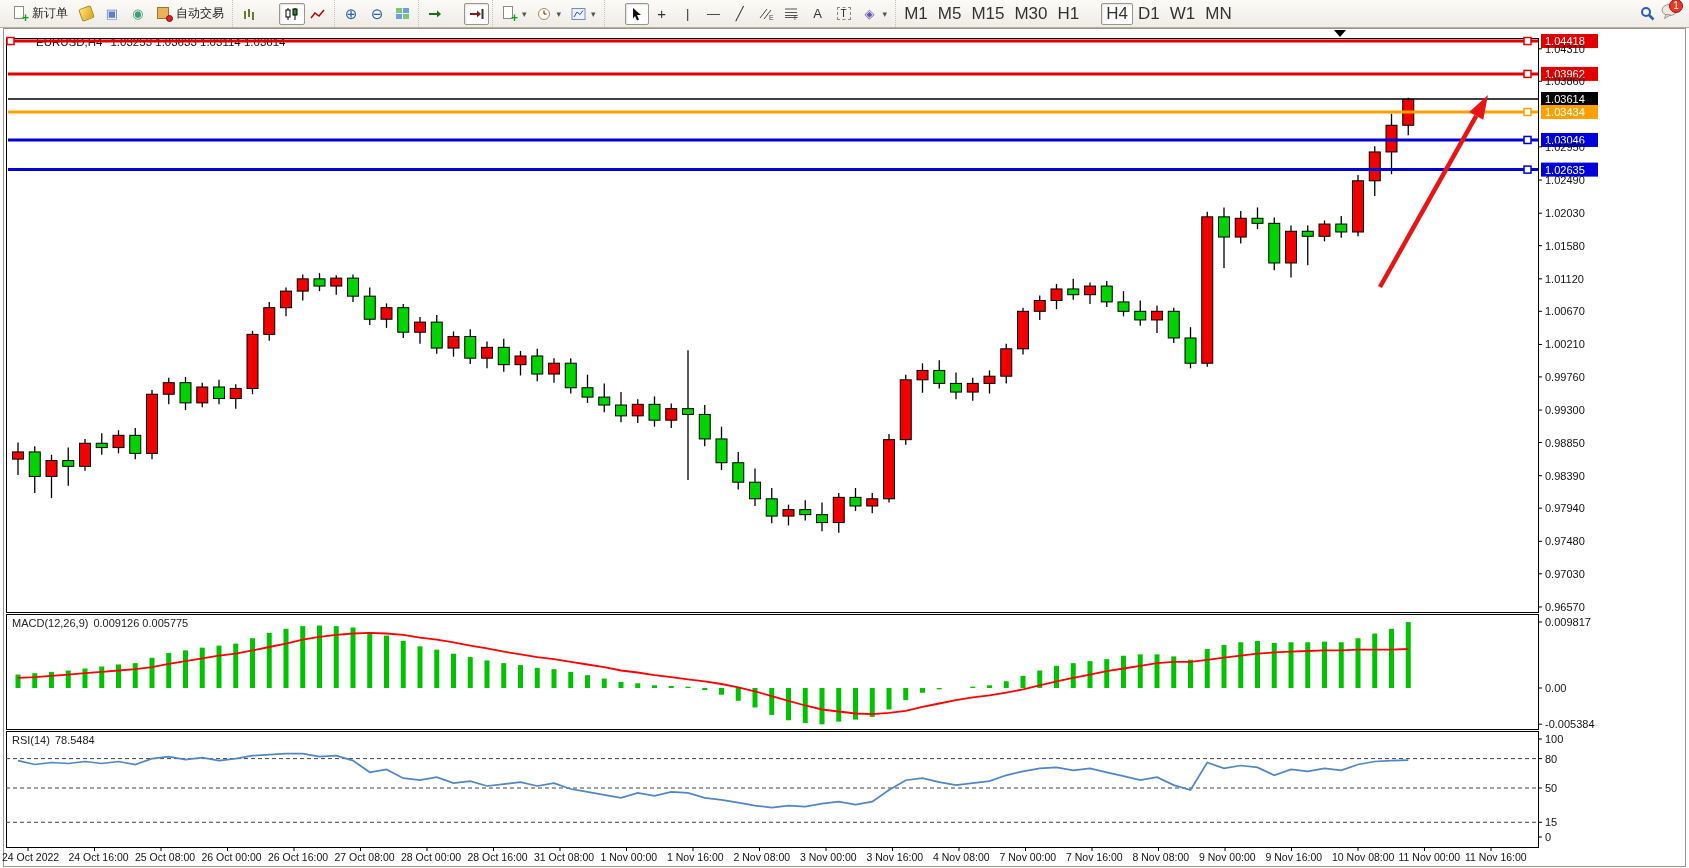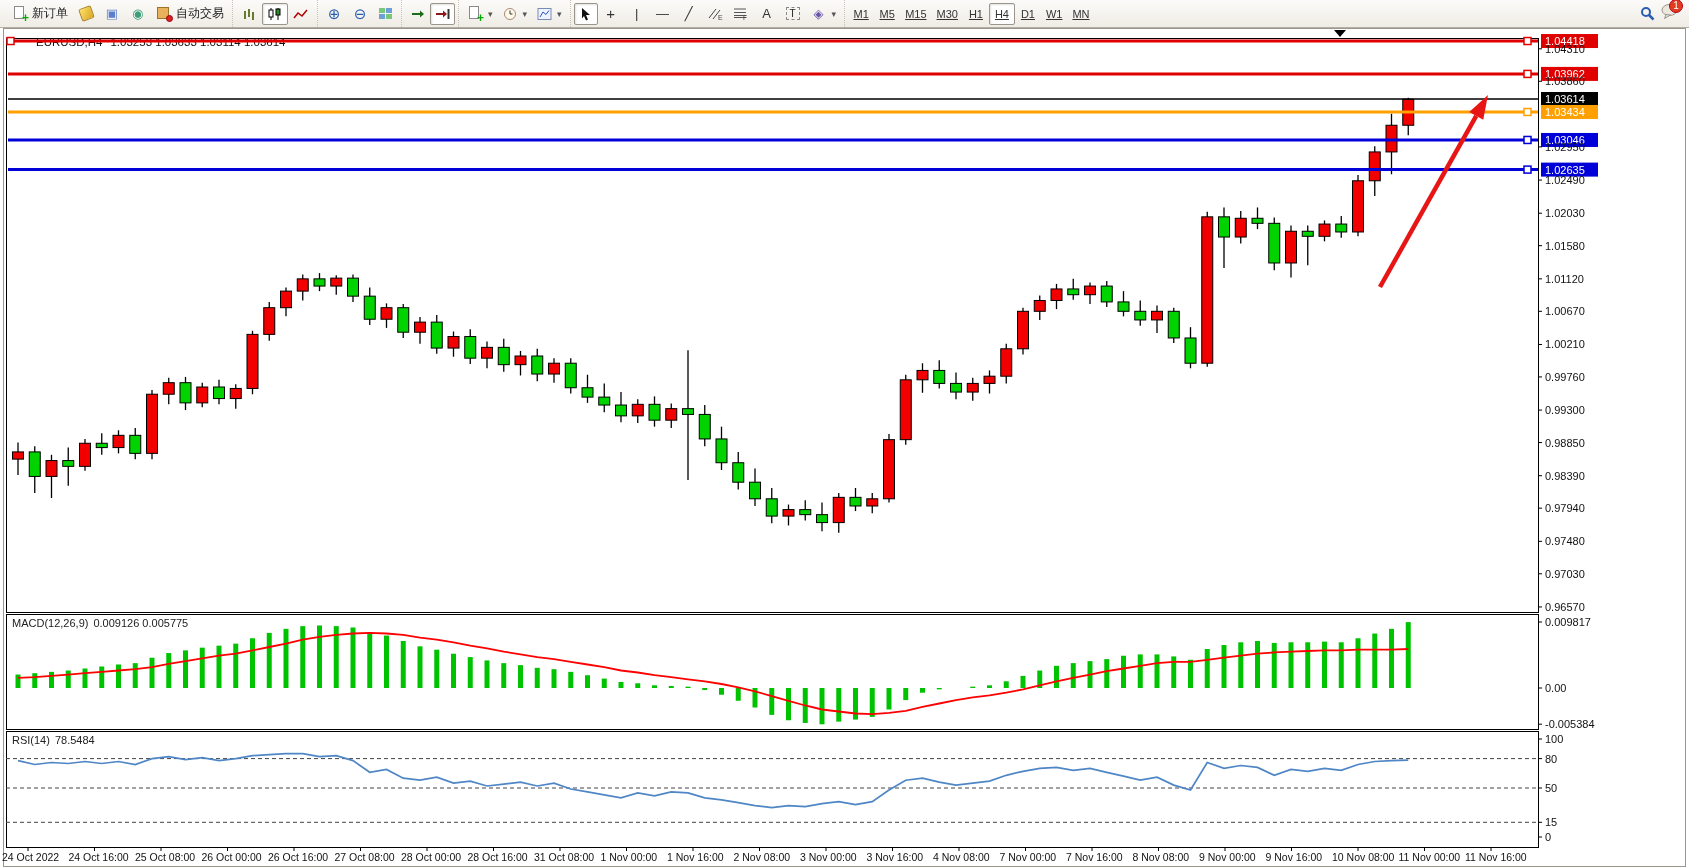--- a/index.html
+++ b/index.html
@@ -11,39 +11,39 @@
   .toolbar { position:absolute; left:0; top:0; width:1689px; height:28px;
     background:linear-gradient(#fcfbf9,#efece5); border-bottom:1px solid #b4b0a6;
     display:flex; align-items:center; padding:0 4px; }
   .tb-group { display:flex; align-items:center; height:100%; padding:0 3px;
     border-left:1px dotted #c6c2b8; }
   .tb-group:first-child { border-left:none; }
   .tb-btn { display:flex; align-items:center; gap:4px; height:22px; min-width:24px;
     padding:0 4px; border:1px solid transparent; border-radius:2px; cursor:default;
     font-size:12px; color:#222; }
   .tb-btn.active { background:#fff; border:1px solid #9a968c;
-    box-shadow:inset 1px 1px 2px rgba(0,0,0,.12); }
+    box-shadow:inset 1px 1px 2px rgba(0,0,0,.12);margin-left:17px; }
   .tb-btn .dd { font-size:9px; color:#555; margin-left:1px; }
   .ico { display:inline-flex; align-items:center; justify-content:center;
     width:16px; height:15px; }
   .ico.glyph { font-size:13px; line-height:1; }
   .docplus { position:relative; }
   .docplus .doc { position:absolute; left:2px; top:0; width:10px; height:13px;
     background:#fff; border:1px solid #8a8a8a; }
   .docplus .plus { position:absolute; right:-1px; bottom:-2px; color:#0a0;
     font-weight:bold; font-size:12px; line-height:10px; }
   .crayon { width:13px; height:13px; background:linear-gradient(135deg,#ffe26b,#d9a520);
     border:1px solid #a8831a; border-radius:2px; transform:rotate(-20deg); }
   .autotrade { position:relative; }
   .autotrade .at-box { position:absolute; left:1px; top:1px; width:12px; height:12px;
     background:#e8b25c; border:1px solid #9c7428; }
   .autotrade .at-dot { position:absolute; right:-1px; bottom:-1px; width:7px; height:7px;
     background:#d22; border-radius:50%; border:1px solid #901; }
   .tbox { border:1px dashed #888; font-size:10px; width:14px; height:13px; }
-  .tf-btn { font-size:11px; color:#333; min-width:26px; justify-content:center;text-decoration:underline; }
+  .tf-btn { font-size:17px; color:#333; min-width:26px; justify-content:center; }
   .tb-right { margin-left:auto; display:flex; align-items:center; gap:6px; padding-right:8px; }
   .chat-wrap { position:relative; }
   .badge { position:absolute; right:-6px; top:-5px; min-width:14px; height:14px;
     background:#e03c1e; color:#fff; font-size:10px; border-radius:8px;
     display:flex; align-items:center; justify-content:center; padding:0 3px;
     border:1px solid #b02; }
 
   
   .chart-zone { position:absolute; left:0; top:28px; width:1689px; height:840px; background:#fff; }
   svg text { font-family:"Liberation Sans", sans-serif; }

